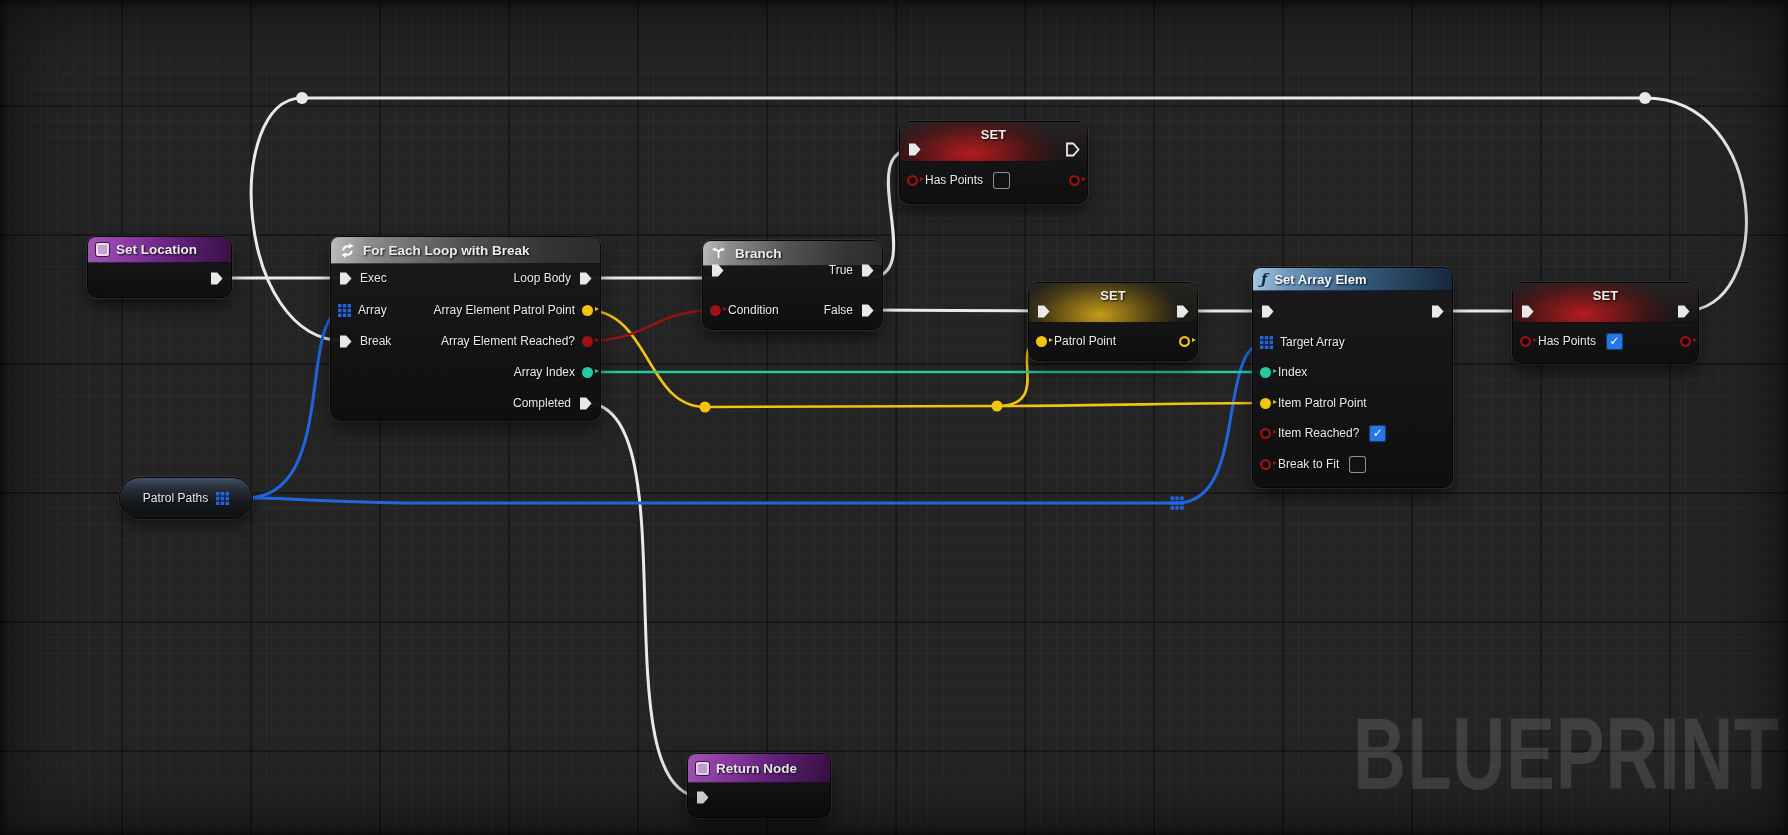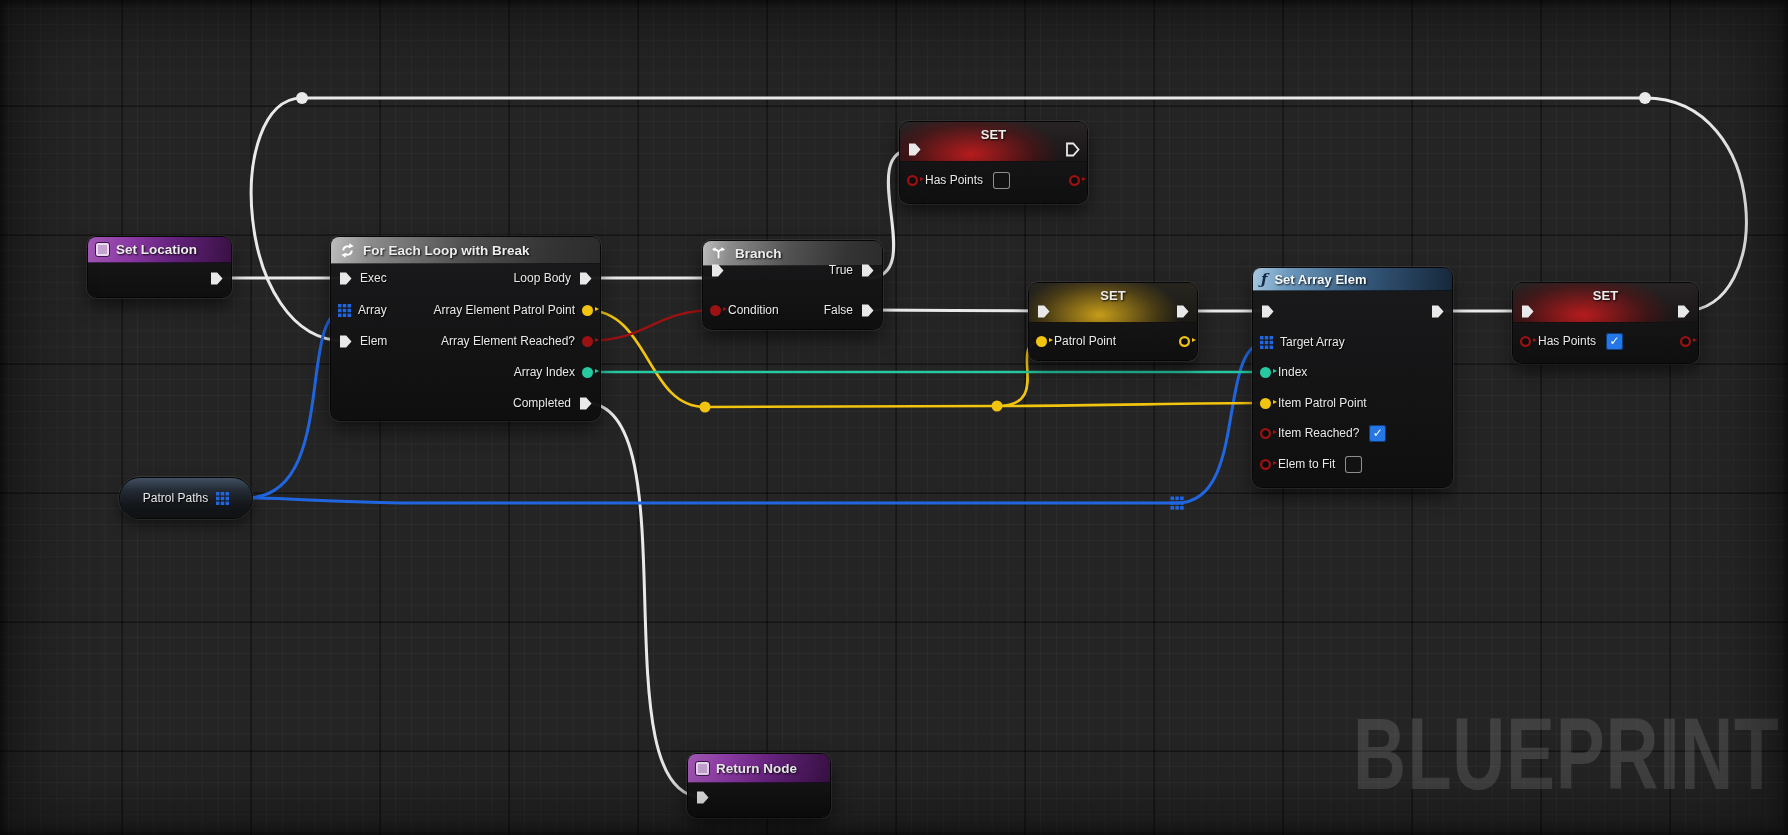--- a/index.html
+++ b/index.html
@@ -177,21 +177,21 @@
           <span class="dot c-yellow filled"></span>
         </div>
     </div>
     <div class="row" style="top:91px">
       <div class="in">
           <span class="pin-exec">
             <svg viewBox="0 0 15 15" width="15" height="15">
               <path d="M2 1.5h6.2L13.5 7.5 8.2 13.5H2z"></path>
             </svg>
           </span>
-          <span class="plabel">Elem</span>
+          <span class="plabel">Break</span>
         </div>
       <div class="out">
           <span class="plabel">Array Element Reached?</span>
           <span class="dot c-bool filled"></span>
         </div>
     </div>
     <div class="row" style="top:122px">
       <div class="out">
           <span class="plabel">Array Index</span>
           <span class="dot c-int filled"></span>
@@ -368,21 +368,21 @@
     <div class="row" style="top:152px">
       <div class="in">
           <span class="dot c-bool ring"></span>
           <span class="plabel">Item Reached?</span>
           <span class="checkbox checked"></span>
         </div>
     </div>
     <div class="row" style="top:183px">
       <div class="in">
           <span class="dot c-bool ring"></span>
-          <span class="plabel">Elem to Fit</span>
+          <span class="plabel">Break to Fit</span>
           <span class="checkbox"></span>
         </div>
     </div>
   </div>
 
   <div class="node" style="left:1513px;top:283px;width:185px;height:80px">
     <div class="header hdr-set h-red">
       <span>SET</span>
     </div>
     <div class="row" style="top:15px">

